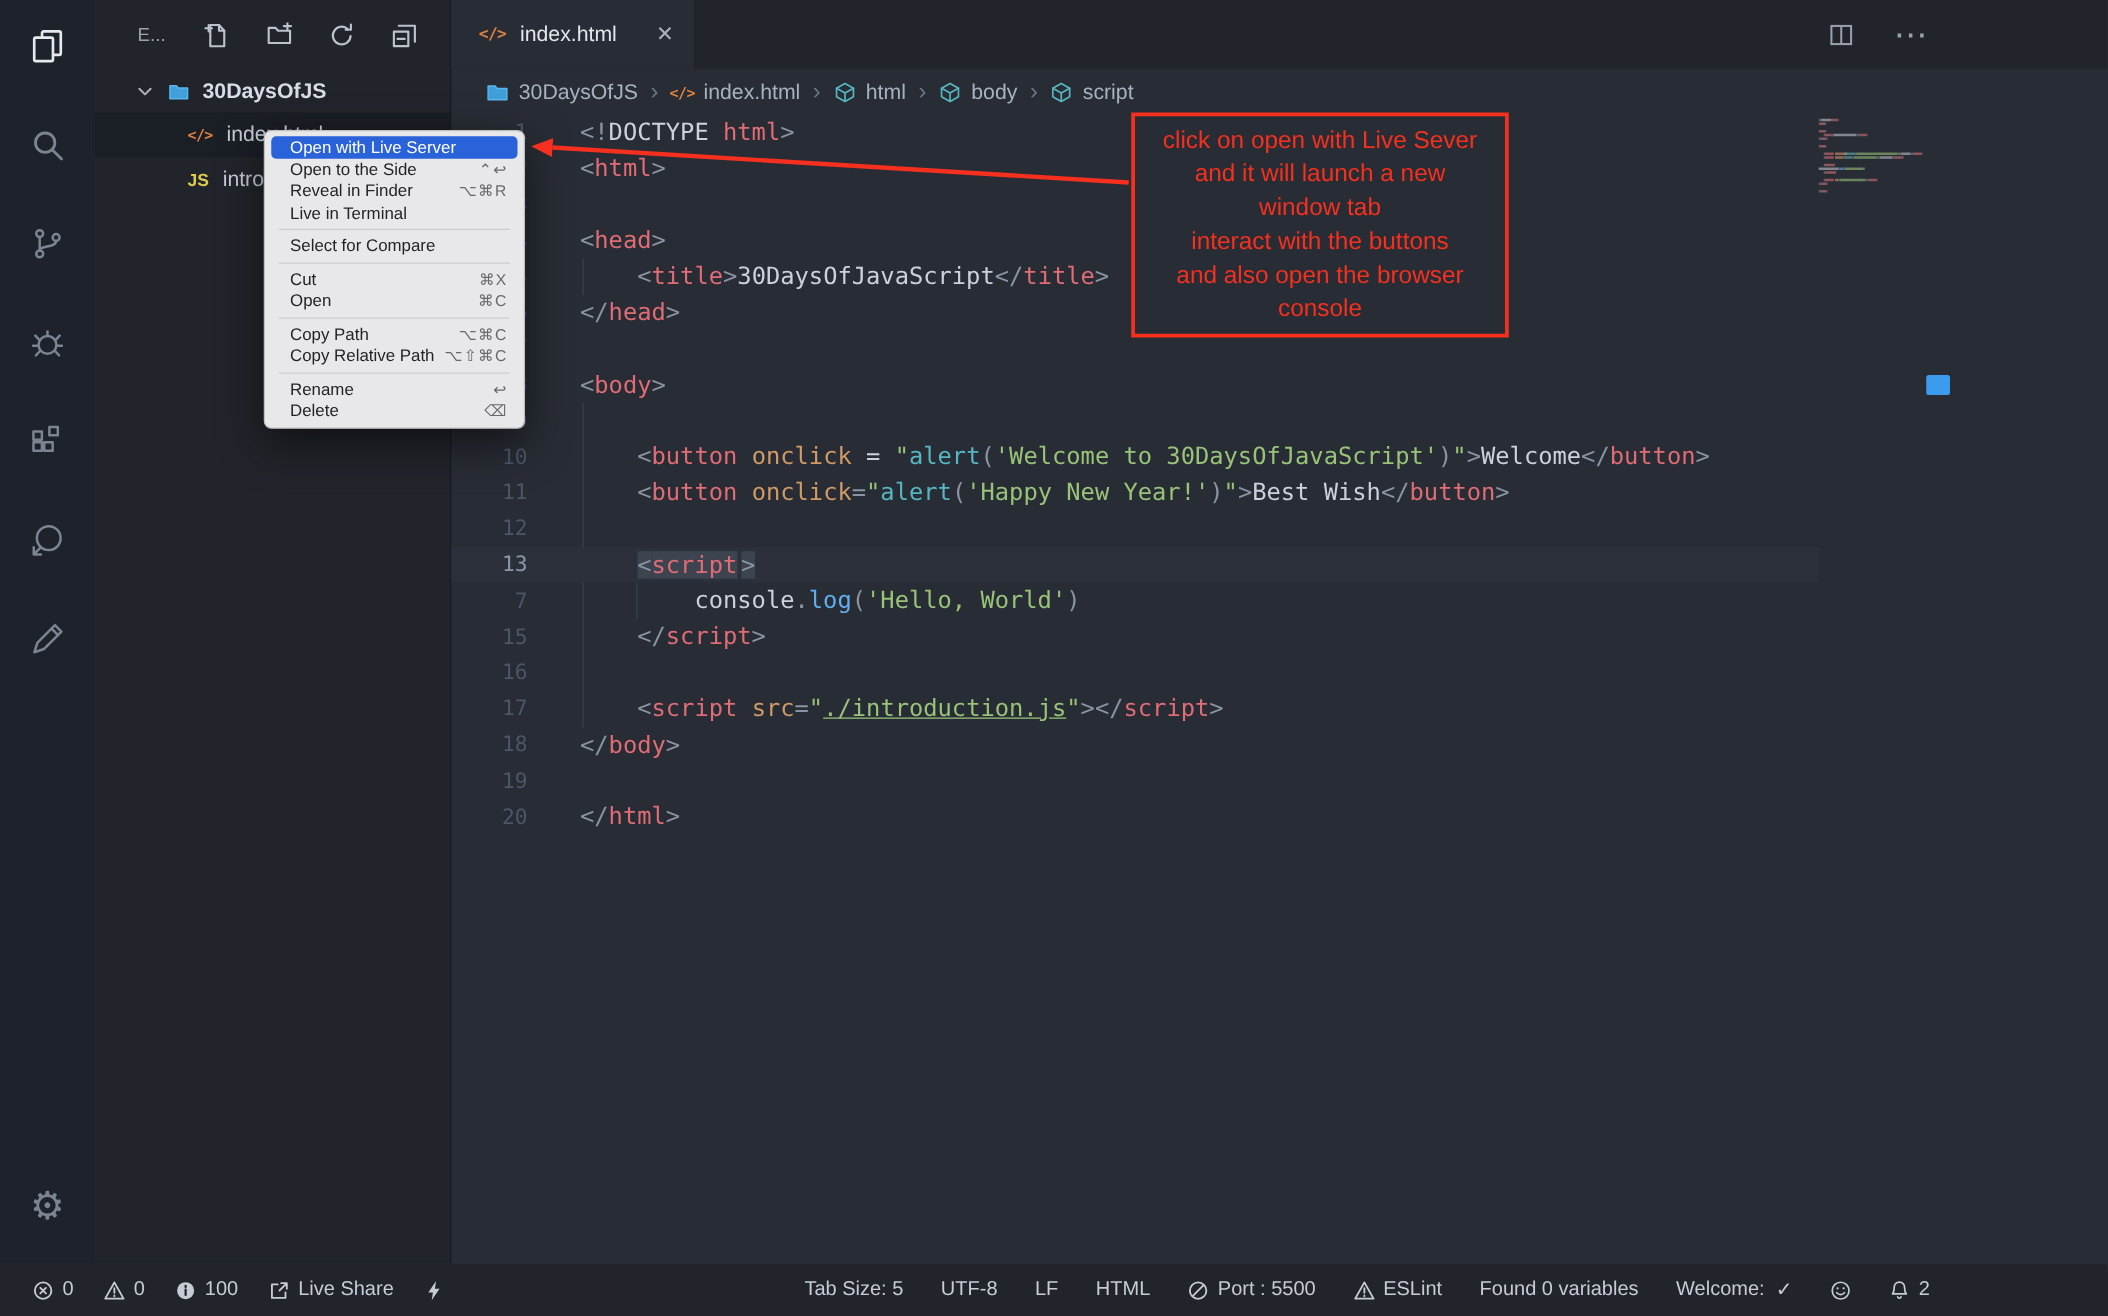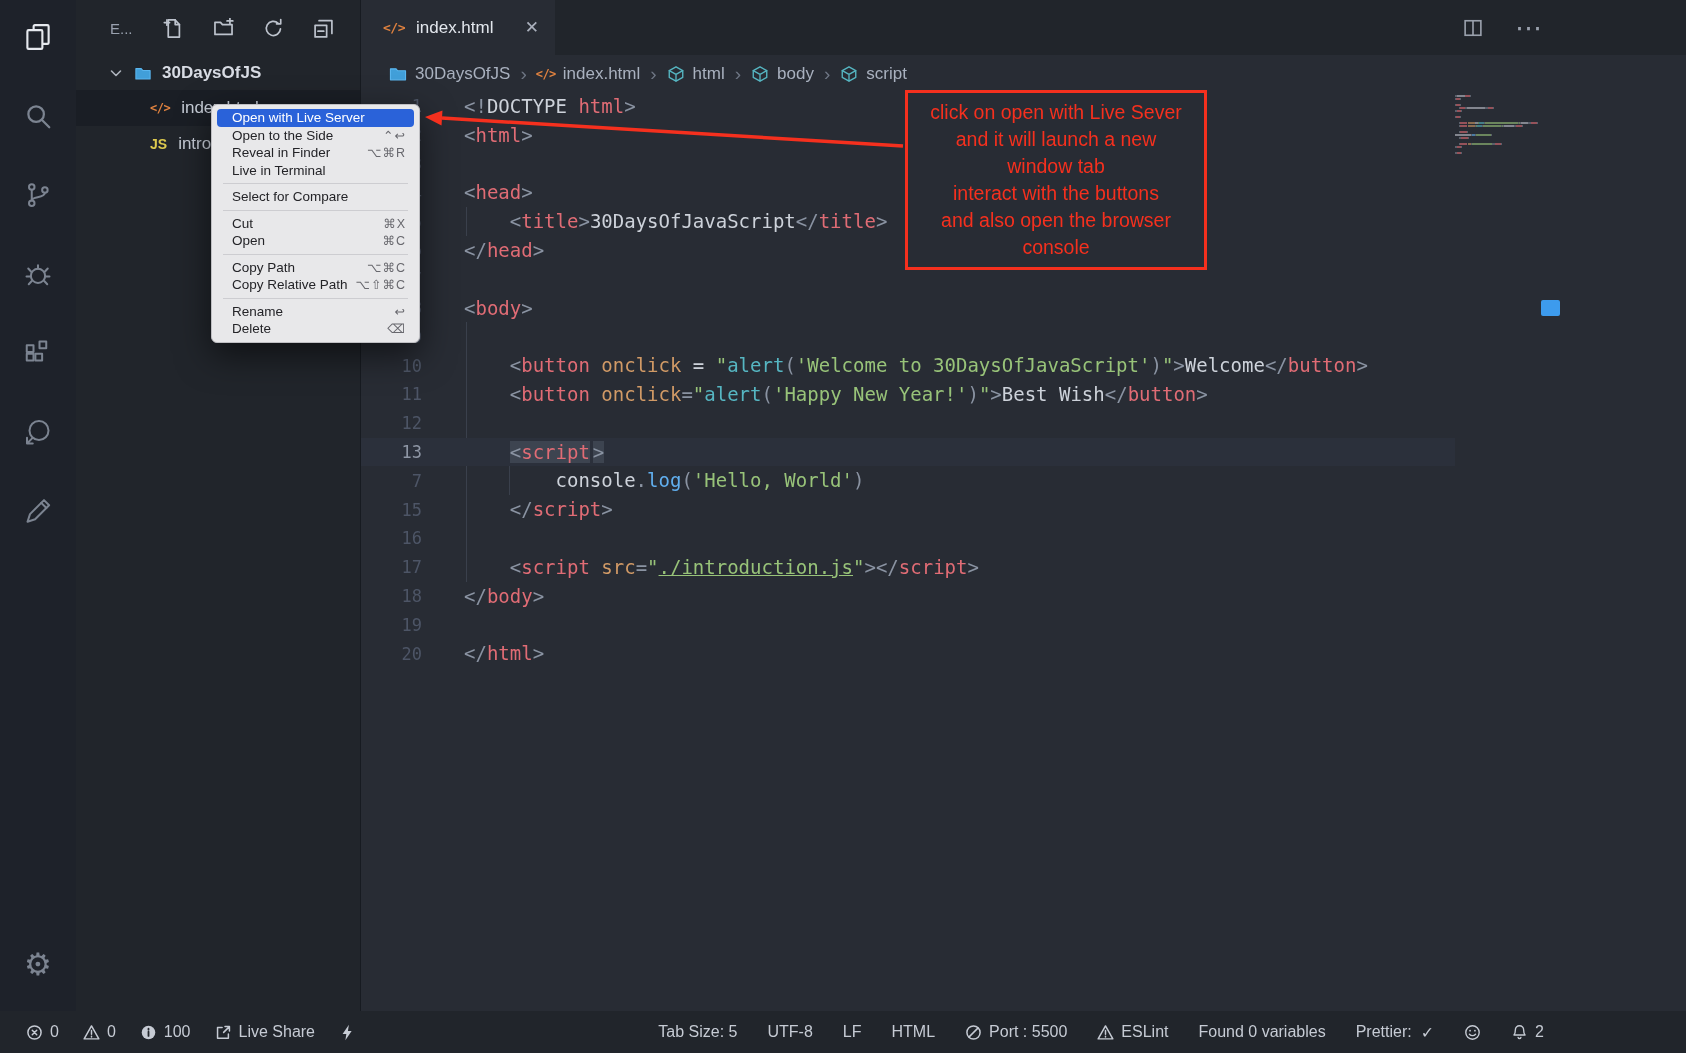--- a/index.html
+++ b/index.html
@@ -594,21 +594,21 @@
               <path d="M8 1.8 14.9 14H1.1z"></path>
               <path d="M8 6.2v3.4M8 11.6v.6"></path>
             </svg>
           </span>
           <span>ESLint</span>
         </span>
         <span class="st-item">
           <span>Found 0 variables</span>
         </span>
         <span class="st-item">
-          <span>Prettier:</span>
+          <span>Welcome:</span>
           <span class="st-check">✓</span>
         </span>
         <span class="st-item">
           <span class="icon">
             <svg viewBox="0 0 16 16" fill="none" stroke="currentColor" stroke-width="1.3" stroke-linecap="round" stroke-linejoin="round">
               <circle cx="8" cy="8" r="6.3"></circle>
               <circle cx="5.7" cy="6.3" r="0.85" fill="currentColor" stroke="none"></circle>
               <circle cx="10.3" cy="6.3" r="0.85" fill="currentColor" stroke="none"></circle>
               <path d="M5.1 9.6c1.7 1.8 4.1 1.8 5.8 0"></path>
             </svg>

